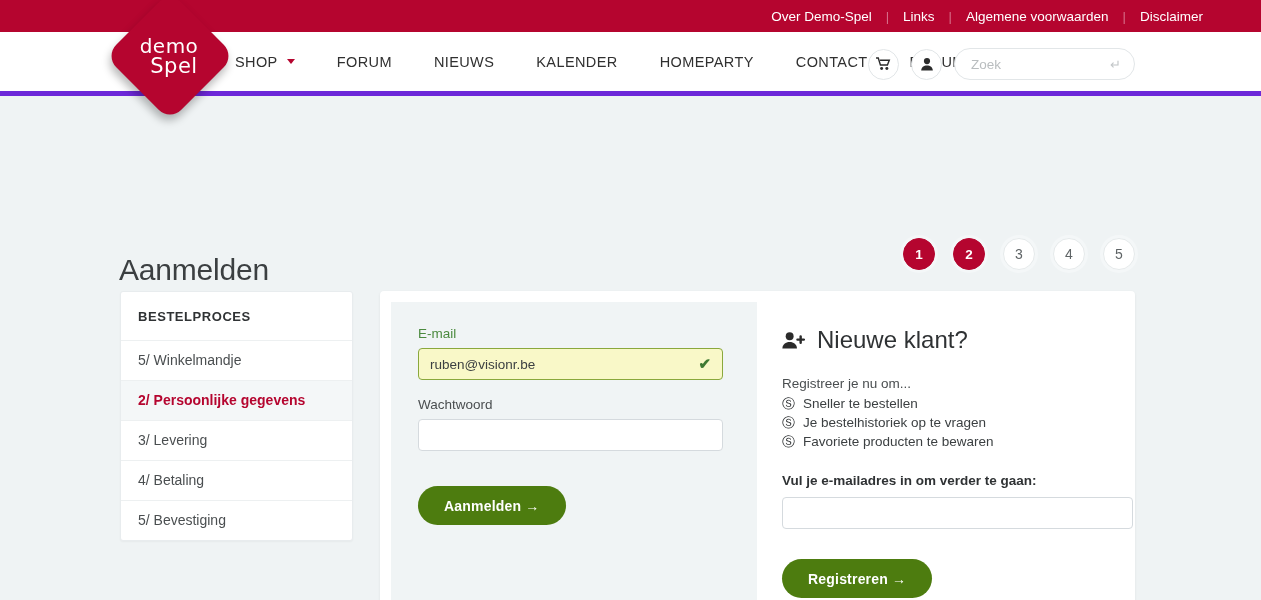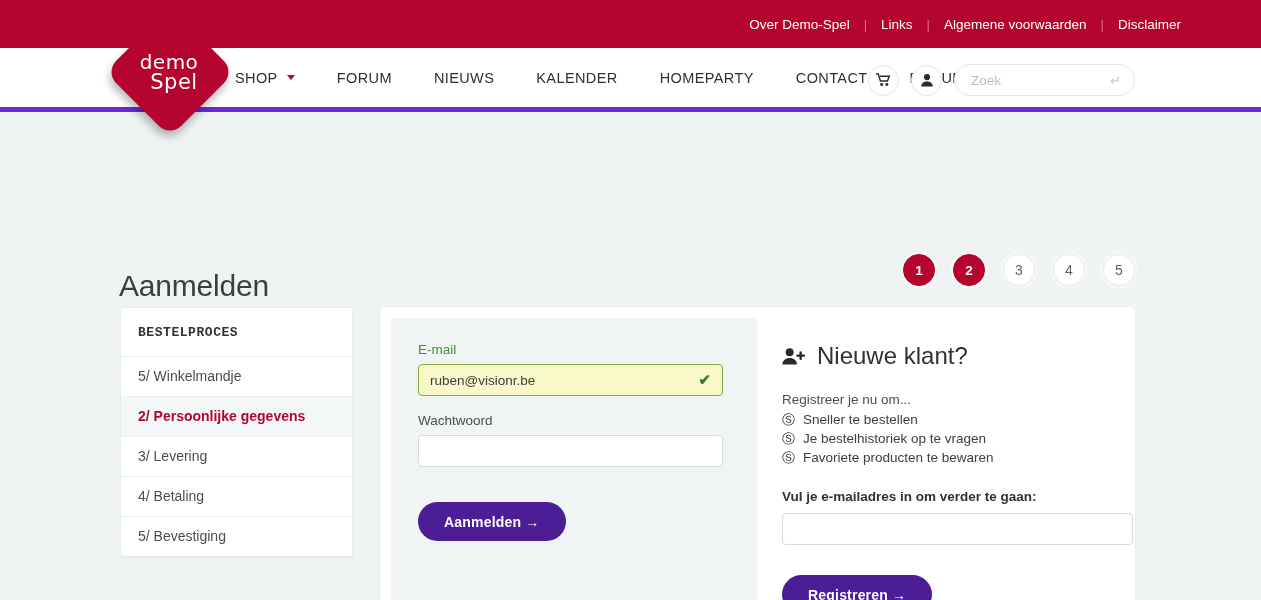--- a/index.html
+++ b/index.html
@@ -9,26 +9,26 @@
     height: 600px;
     overflow: hidden;
     background: #eff3f4;
     font-family: "Liberation Sans", sans-serif;
     color: #333;
     -webkit-font-smoothing: antialiased;
   }
 
   
   .topbar {
-    height: 48px;
+    height: 32px;
     background: #b5052f;
     display: flex;
     align-items: center;
     justify-content: flex-end;
-    padding-right: 80px;
+    padding-right: 58px;
   }
   .topbar a {
     color: #ffffff;
     font-size: 13.5px;
     text-decoration: none;
     white-space: nowrap;
   }
   .topbar .sep {
     color: #d7708a;
     font-size: 13px;
@@ -199,21 +199,20 @@
     box-shadow: 0 1px 2px rgba(0,0,0,0.04);
     overflow: hidden;
   }
   .sidebar-head {
     padding: 17px 17px 16px 17px;
     font-size: 13px;
     font-weight: 700;
     letter-spacing: 0.55px;
     color: #2f3234;
     border-bottom: 1px solid #edf0f1;
-    font-family: Liberation Mono, monospace;
   }
   .sidebar-item {
     padding: 11px 17px 12px 17px;
     font-size: 14px;
     color: #4a4e50;
     border-bottom: 1px solid #edf0f1;
   }
   .sidebar-item:last-child { border-bottom: 0; }
   .sidebar-item.current {
     color: #b5052f;
@@ -285,21 +284,21 @@
     right: 12px;
     top: 7px;
     color: #3f7a33;
     font-size: 15px;
     font-weight: bold;
   }
 
   .btn {
     border: 0;
     border-radius: 22px;
-    background: #4c1d95;
+    background: #4d7c0f;
     color: #ffffff;
     font-size: 14px;
     font-weight: 700;
     font-family: "Liberation Sans", sans-serif;
     letter-spacing: 0.2px;
     padding: 8px 26px;
     height: 39px;
     cursor: pointer;
     white-space: nowrap;
   }

